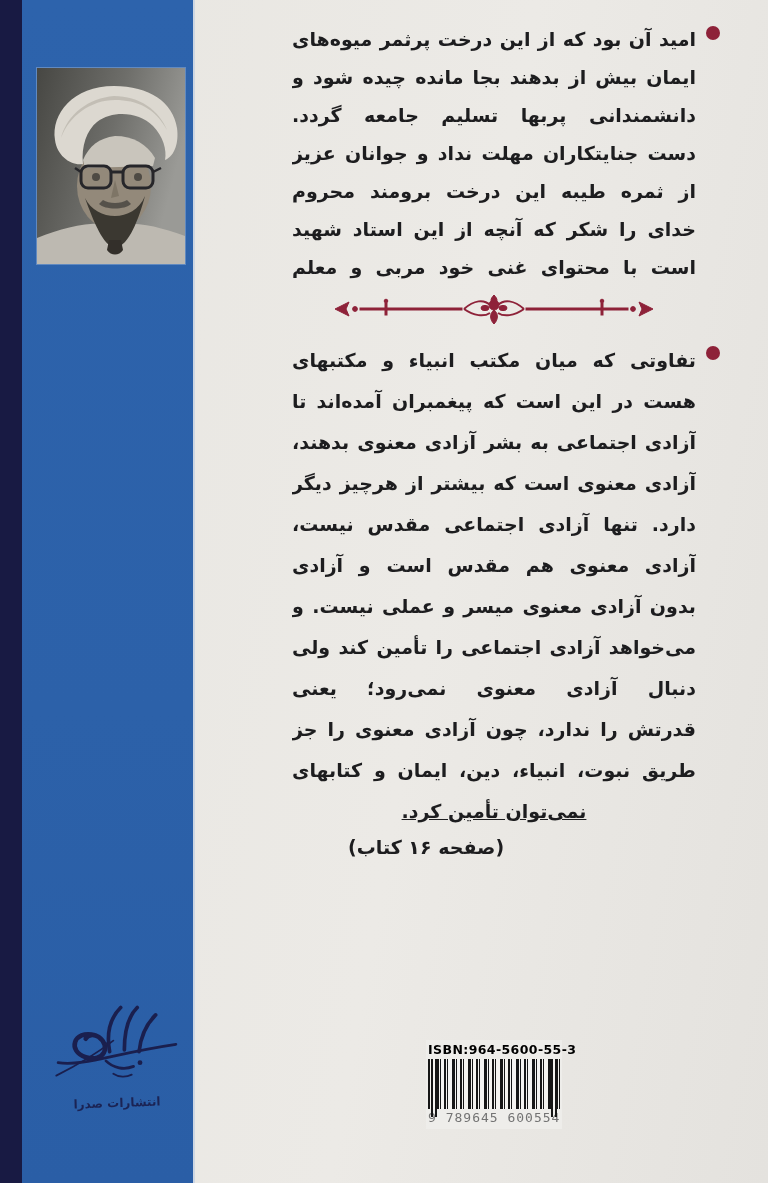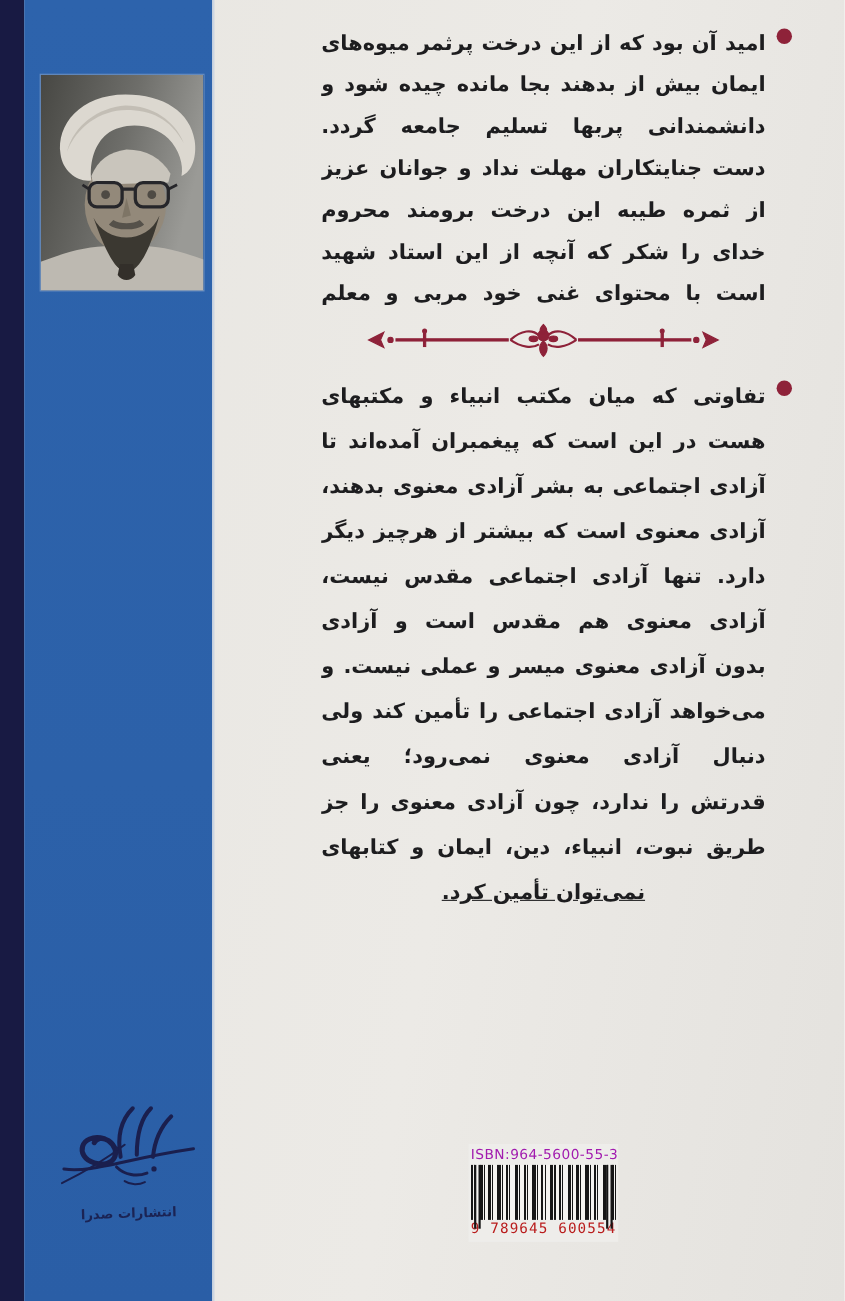--- a/index.html
+++ b/index.html
@@ -36,33 +36,33 @@
   .para2{margin-top:14px;font-size:19px;}
   .para2 .line{height:41px;line-height:41px;}
   .line{text-align:justify;text-align-last:justify;overflow:hidden;}
   .closing{height:41px;line-height:41px;text-align:center;overflow:hidden;text-decoration:underline;}
   .pageref{height:34px;line-height:30px;text-align:left;padding-left:56px;overflow:hidden;}
   .divider{margin:6px auto 4px auto;width:330px;height:34px;}
   .divider svg{display:block;width:100%;height:100%;}
   
   .barcode-block{position:absolute;left:426px;top:1040px;width:136px;text-align:center;
                  background:#eeedea;padding:2px 2px 4px 2px;}
-  .isbn-label{font-size:12.5px;letter-spacing:.4px;color:#a21caf;font-weight:normal;
+  .isbn-label{font-size:12.5px;letter-spacing:.4px;color:#000000;font-weight:bold;
               font-family:"DejaVu Sans",sans-serif;white-space:nowrap;}
   .bars{position:relative;margin-top:2px;height:50px;background:
         repeating-linear-gradient(90deg,
           #161616 0 2px, #f4f3f0 2px 3px,
           #161616 3px 4px, #f4f3f0 4px 8px,
           #161616 8px 11px,#f4f3f0 11px 12px,
           #161616 12px 13px,#f4f3f0 13px 16px);}
   .bars:before,.bars:after{content:"";position:absolute;top:0;width:2px;height:58px;background:#161616;}
   .bars:before{left:3px;box-shadow:4px 0 0 #161616;}
   .bars:after{right:3px;box-shadow:-4px 0 0 #161616;}
   .isbn-digits{margin-top:1px;font-size:13px;font-family:"DejaVu Sans Mono",monospace;
-               color:#b91c1c;letter-spacing:1px;white-space:nowrap;}
+               color:#737373;letter-spacing:1px;white-space:nowrap;}
 </style>
 </head>
 <body>
 
 <div class="cover">
 
   <div class="strip-navy"></div>
 
   <div class="strip-blue">
 
@@ -168,20 +168,21 @@
           <div class="line">آزادی معنوی است که بیشتر از هرچیز دیگر ارزش</div>
           <div class="line">دارد. تنها آزادی اجتماعی مقدس نیست، بلکه</div>
           <div class="line">آزادی معنوی هم مقدس است و آزادی اجتماعی</div>
           <div class="line">بدون آزادی معنوی میسر و عملی نیست. و این</div>
           <div class="line">می‌خواهد آزادی اجتماعی را تأمین کند ولی به</div>
           <div class="line">دنبال آزادی معنوی نمی‌رود؛ یعنی نمی‌تواند،</div>
           <div class="line">قدرتش را ندارد، چون آزادی معنوی را جز از</div>
           <div class="line">طریق نبوت، انبیاء، دین، ایمان و کتابهای آسمانی</div>
         </div>
       <div class="closing">نمی‌توان تأمین کرد.</div>
+      <div class="pageref">(صفحه ۱۶ کتاب)</div>
     </div>
   </div>
 
   <div class="barcode-block">
     <div class="isbn-label">ISBN:964-5600-55-3</div>
     <div class="bars"></div>
     <div class="isbn-digits">9 789645 600554</div>
   </div>
 
 </div>

